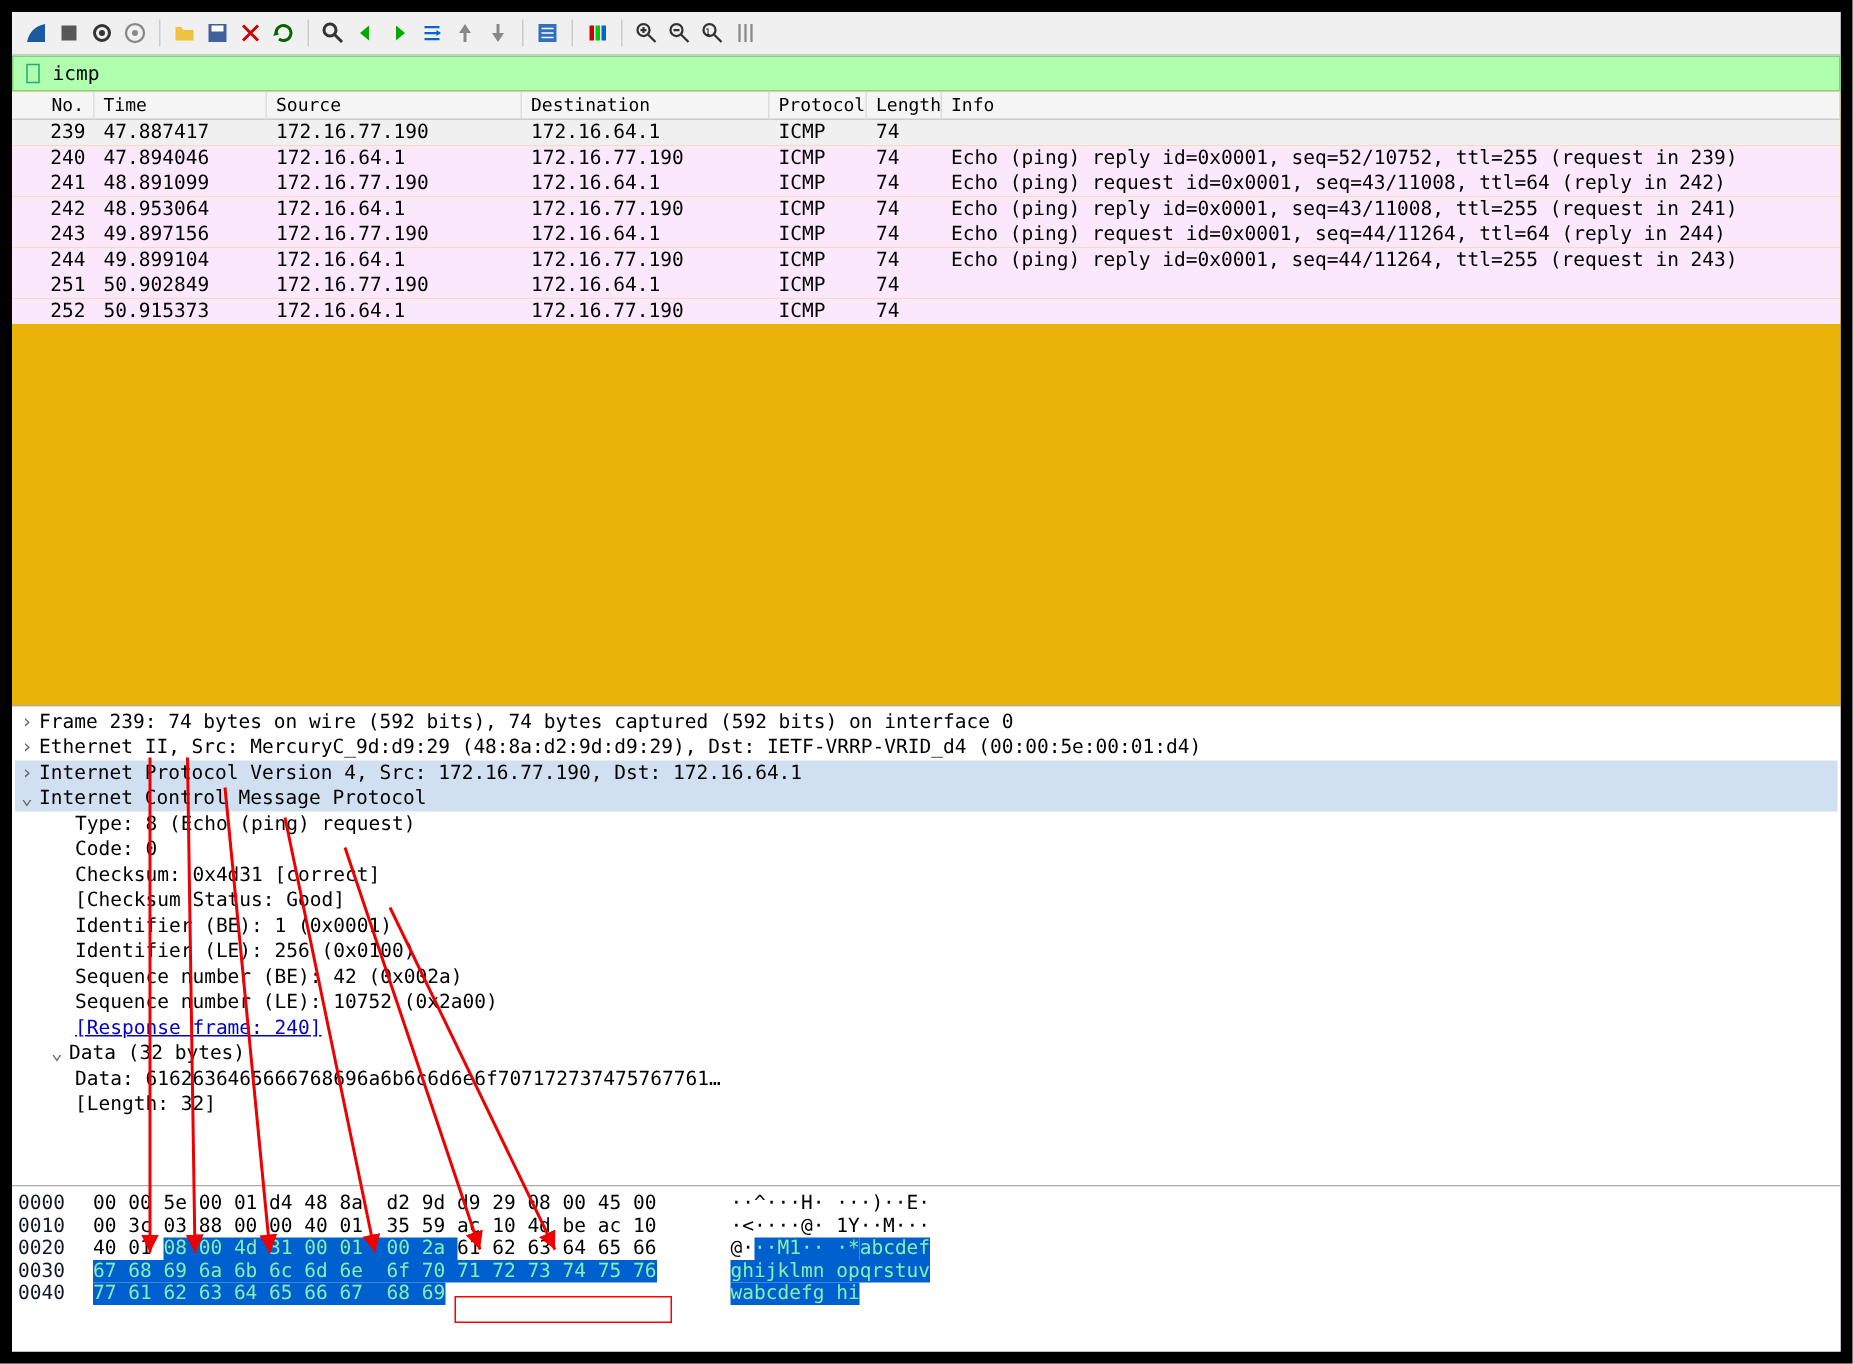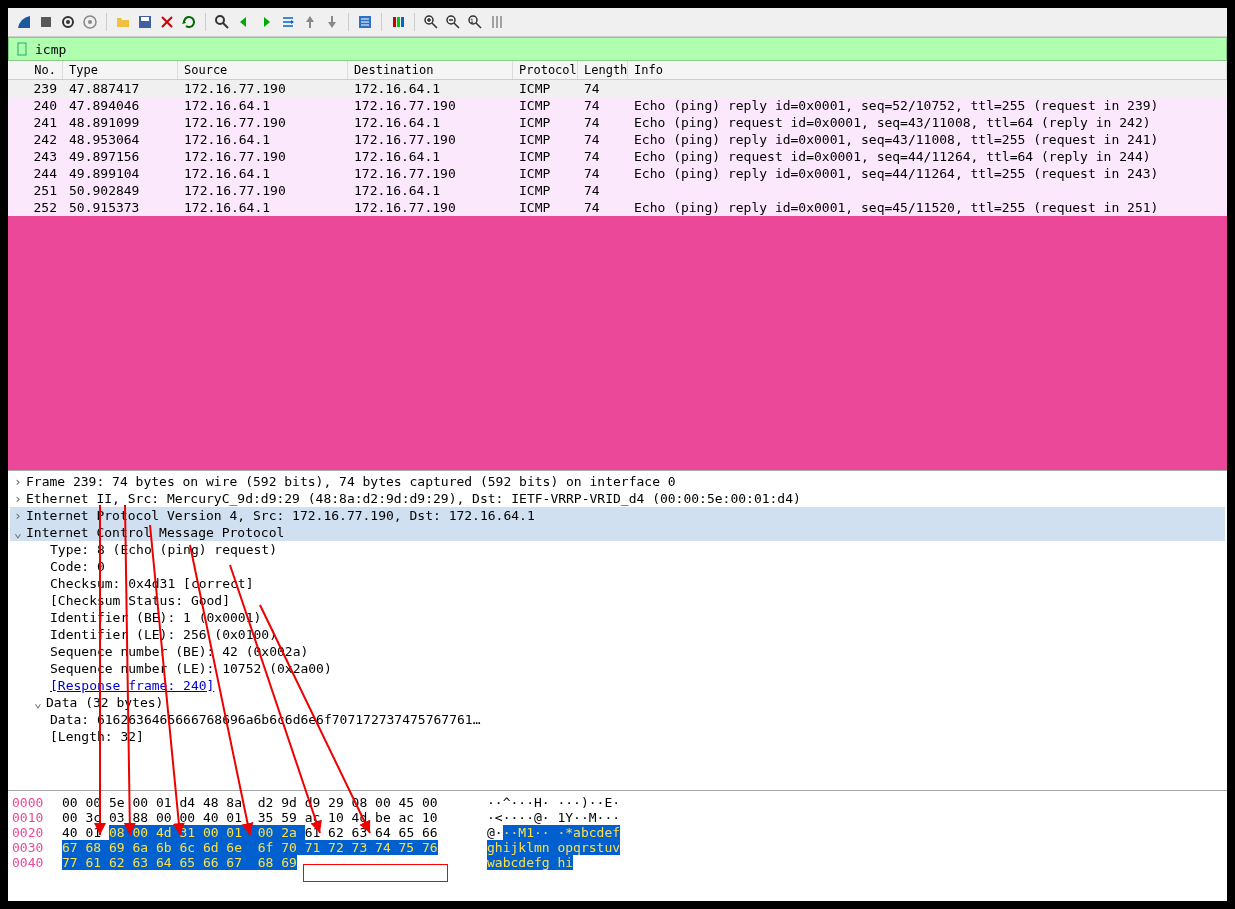--- a/index.html
+++ b/index.html
@@ -4,21 +4,21 @@
 <style>
 *{margin:0;padding:0;box-sizing:border-box}
 body{font-family:Consolas,monospace;font-size:13px;background:#000;width:1235px;height:909px;overflow:hidden}
 .frame{border:8px solid #000;width:1235px;height:909px;background:#fff;display:flex;flex-direction:column}
 .toolbar{background:#f0f0f0;border-bottom:1px solid #ccc;padding:4px 6px;display:flex;gap:2px;align-items:center}
 .tbtn{width:20px;height:20px;display:flex;align-items:center;justify-content:center;cursor:pointer;border:1px solid transparent}
 .tsep{width:1px;height:18px;background:#ccc;margin:0 4px}
 .filterbar{background:#afffaf;border:1px solid #8c8;padding:2px 4px;display:flex;align-items:center}
 .filtericon{width:18px;height:18px;margin-right:4px;display:flex;align-items:center;justify-content:center}
 .filterinput{background:transparent;border:0;outline:0;font-family:Consolas,monospace;font-size:13px;flex:1;color:#000}
-.packetlist{flex:1;overflow:auto;background:#ec4899;border-bottom:1px solid #aaa;min-height:200px}
+.packetlist{flex:1;overflow:auto;background:#eab308;border-bottom:1px solid #aaa;min-height:200px}
 .phead{display:flex;background:#f5f5f5;border-bottom:1px solid #ccc;font-size:12px}
 .phead>div{padding:2px 6px;border-right:1px solid #ddd}
 .prow{display:flex;font-size:13px}
 .prow>div{padding:1px 6px;white-space:nowrap}
 .prow.req{background:#fce8fc}
 .prow.rep{background:#fce8fc}
 .prow.first{background:#f0f0f0}
 .c-no{width:55px;text-align:right}
 .c-time{width:115px}
 .c-src{width:170px}
@@ -29,24 +29,24 @@
 .details{height:320px;overflow:auto;background:#fff;border-bottom:1px solid #aaa;font-size:13px;padding:2px}
 .drow{display:flex;align-items:center;padding:1px 0}
 .drow .exp{width:16px;text-align:center;color:#666;cursor:pointer}
 .drow.sel{background:#d0e0f0}
 .drow .txt{white-space:nowrap}
 .drow.i1{padding-left:20px}
 .drow.i2{padding-left:40px}
 .link{color:#0000cc;text-decoration:underline}
 .hexpane{height:110px;overflow:auto;background:#fff;font-size:13px;padding:4px}
 .hexrow{display:flex;white-space:pre}
-.hexoff{color:#ec4899;width:50px}
+.hexoff{color:#0f172a;width:50px}
 .hexbytes{width:405px}
 .hexasc{padding-left:20px}
-.hsel{background:#0060d0;color:#fde047}
+.hsel{background:#0060d0;color:#86efac}
 svg.icon{width:16px;height:16px}
 .arrowsvg{position:absolute;left:60px;top:495px;width:380px;height:380px;pointer-events:none;z-index:10}
 .redbox{position:absolute;border:1px solid red;pointer-events:none}
 </style>
 </head>
 <body>
 
 <div class="frame">
  <div class="toolbar">
   <div class="tbtn">
@@ -174,21 +174,21 @@
         <svg viewBox="0 0 14 14" width="14" height="14">
           <rect x="3" y="1" width="8" height="12" fill="none" stroke="#2a7" stroke-width="1"></rect>
         </svg>
       </div>
   <input class="filterinput" value="icmp" style="">
  </div>
 
  <div class="packetlist">
   <div class="phead">
    <div class="c-no">No.</div>
-   <div class="c-time">Type</div>
+   <div class="c-time">Time</div>
    <div class="c-src">Source</div>
    <div class="c-dst">Destination</div>
    <div class="c-proto">Protocol</div>
    <div class="c-len">Length</div>
    <div class="c-info">Info</div>
   </div>
   <div id="packet-rows">
         <div class="prow first">
           <div class="c-no">239</div>
           <div class="c-time">47.887417</div>
@@ -250,21 +250,20 @@
           <div class="c-proto">ICMP</div>
           <div class="c-len">74</div>
         </div>
         <div class="prow rep">
           <div class="c-no">252</div>
           <div class="c-time">50.915373</div>
           <div class="c-src">172.16.64.1</div>
           <div class="c-dst">172.16.77.190</div>
           <div class="c-proto">ICMP</div>
           <div class="c-len">74</div>
-          <div class="c-info">Echo (ping) reply    id=0x0001, seq=45/11520, ttl=255 (request in 251)</div>
         </div>
       </div>
  </div>
 
  <div class="details">
   <div class="drow">
         <span class="exp">›</span>
         <span class="txt">Frame 239: 74 bytes on wire (592 bits), 74 bytes captured (592 bits) on interface 0</span>
       </div>
   <div class="drow">

